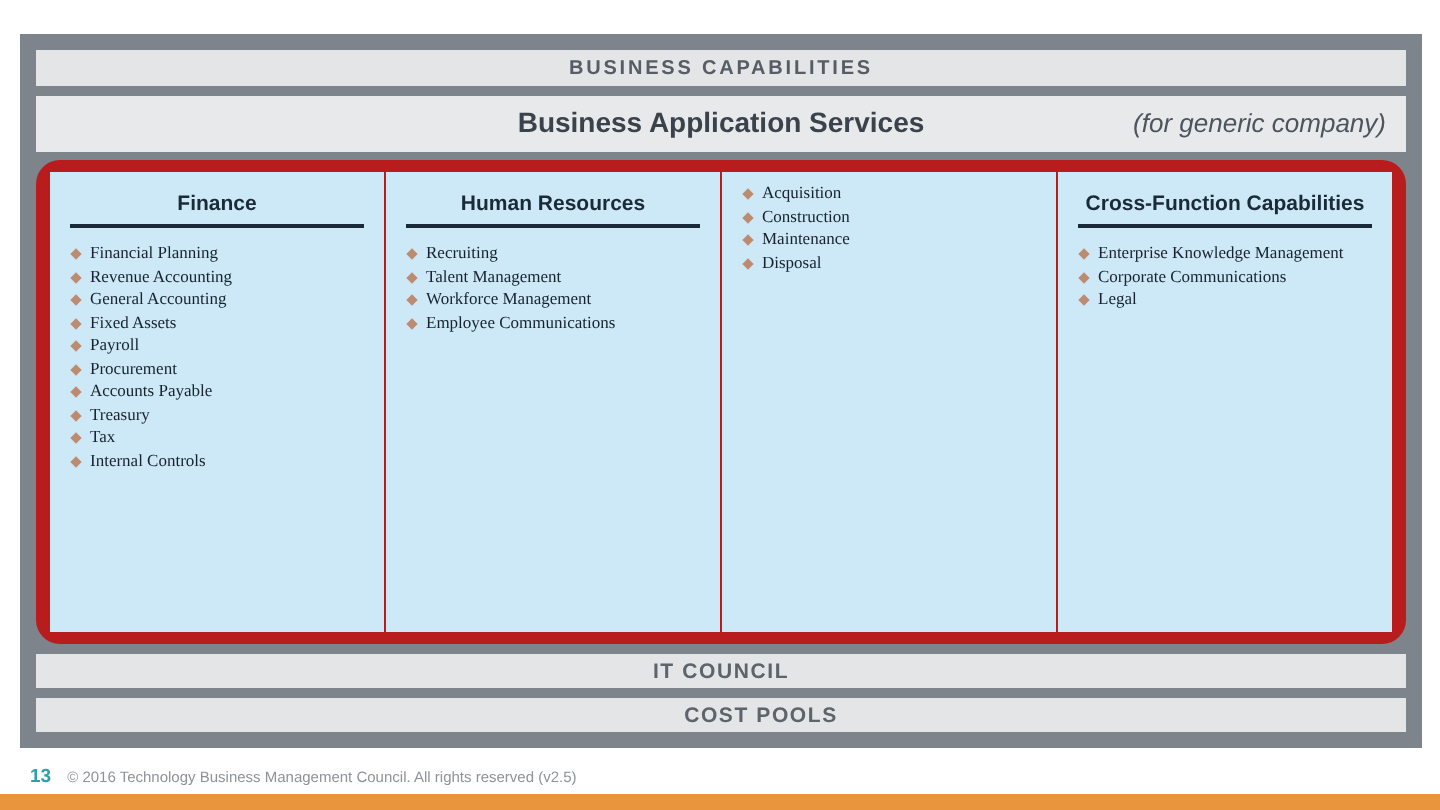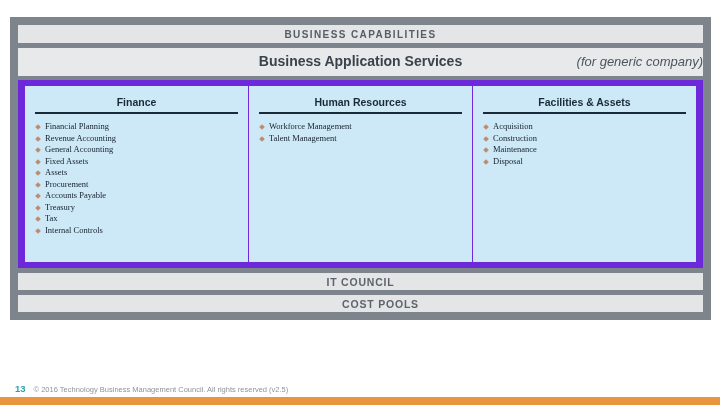--- a/index.html
+++ b/index.html
@@ -2,45 +2,45 @@
 <html><head>
 <meta charset="utf-8">
 <style>
   html,body{margin:0;padding:0;}
   body{
     width:720px;height:405px;position:relative;overflow:hidden;
     background:#ffffff;font-family:"Liberation Sans",sans-serif;
     -webkit-font-smoothing:antialiased;
   }
   .frame{
-    position:absolute;left:10px;top:17px;width:701px;height:303px;
+    position:absolute;left:10px;top:17px;width:701px;height:357px;
     background:#7d848c;box-sizing:border-box;padding:8px;
     display:flex;flex-direction:column;
   }
   .cap-bar{
     height:18px;flex:0 0 18px;background:#e3e5e7;
     display:flex;align-items:center;justify-content:center;
     font-size:10px;letter-spacing:1.4px;color:#565d66;font-weight:bold;
     margin-bottom:5px;
   }
   .header-bar{
     height:28px;flex:0 0 28px;background:#e7e9eb;position:relative;
     margin-bottom:4px;
   }
   .header-title{
     position:absolute;left:0;right:0;top:5px;text-align:center;
     font-size:14px;font-weight:bold;color:#3a424c;
   }
   .header-sub{
-    position:absolute;right:0;top:6px;font-size:13px;
+    position:absolute;right:10px;top:6px;font-size:13px;
     font-style:italic;color:#4c545e;
   }
   .content{
-    flex:1 1 auto;background:#6d28d9;display:flex;gap:1px;
-    padding:6px 7px;box-sizing:border-box;margin-bottom:5px;
+    flex:1 1 auto;background:#b91c1c;display:flex;gap:1px;
+    padding:6px 7px;box-sizing:border-box;margin-bottom:5px;border-radius:12px;
   }
   .col{
     flex:1 1 0;background:#cde8f6;padding:5px 7px 6px;box-sizing:border-box;
     overflow:hidden;
   }
   .col-header{
     text-align:center;font-size:10.5px;font-weight:bold;color:#1a2a38;
     padding:5px 0 4px;border-bottom:2px solid #1a2a38;margin:0 3px 7px;
     white-space:nowrap;
   }
@@ -111,21 +111,21 @@
         <li>
             <span class="blt"></span>
             <span>General Accounting</span>
           </li>
         <li>
             <span class="blt"></span>
             <span>Fixed Assets</span>
           </li>
         <li>
             <span class="blt"></span>
-            <span>Assets</span>
+            <span>Payroll</span>
           </li>
         <li>
             <span class="blt"></span>
             <span>Procurement</span>
           </li>
         <li>
             <span class="blt"></span>
             <span>Accounts Payable</span>
           </li>
         <li>
@@ -141,51 +141,75 @@
             <span>Internal Controls</span>
           </li>
       </ul>
     </div>
 
     <div class="col">
       <div class="col-header">Human Resources</div>
       <ul class="blist">
         <li>
             <span class="blt"></span>
+            <span>Recruiting</span>
+          </li>
+        <li>
+            <span class="blt"></span>
+            <span>Talent Management</span>
+          </li>
+        <li>
+            <span class="blt"></span>
             <span>Workforce Management</span>
           </li>
         <li>
             <span class="blt"></span>
-            <span>Talent Management</span>
-          </li>
-      </ul>
-    </div>
-
-    <div class="col">
-      <div class="col-header">Facilities &amp; Assets</div>
+            <span>Employee Communications</span>
+          </li>
+      </ul>
+    </div>
+
+    <div class="col">
       <ul class="blist">
         <li>
             <span class="blt"></span>
             <span>Acquisition</span>
           </li>
         <li>
             <span class="blt"></span>
             <span>Construction</span>
           </li>
         <li>
             <span class="blt"></span>
             <span>Maintenance</span>
           </li>
         <li>
             <span class="blt"></span>
             <span>Disposal</span>
           </li>
       </ul>
     </div>
 
+    <div class="col">
+      <div class="col-header">Cross-Function Capabilities</div>
+      <ul class="blist">
+        <li>
+            <span class="blt"></span>
+            <span>Enterprise Knowledge Management</span>
+          </li>
+        <li>
+            <span class="blt"></span>
+            <span>Corporate Communications</span>
+          </li>
+        <li>
+            <span class="blt"></span>
+            <span>Legal</span>
+          </li>
+      </ul>
+    </div>
 
   </div>
 
   <div class="gray-bar">
     <span>IT COUNCIL</span>
   </div>
   <div class="gray-bar">
     <span>COST POOLS</span>
   </div>
 

